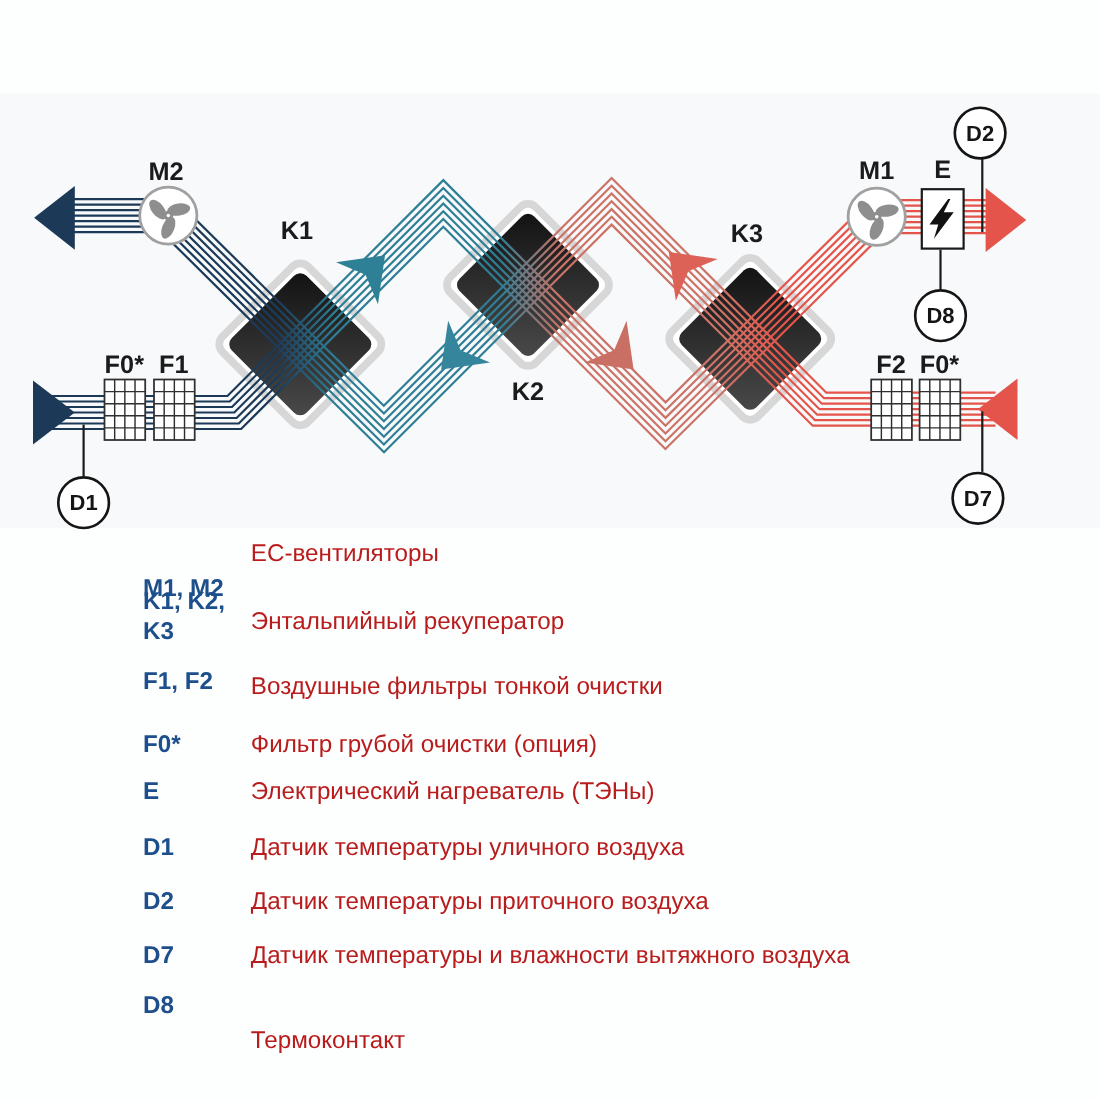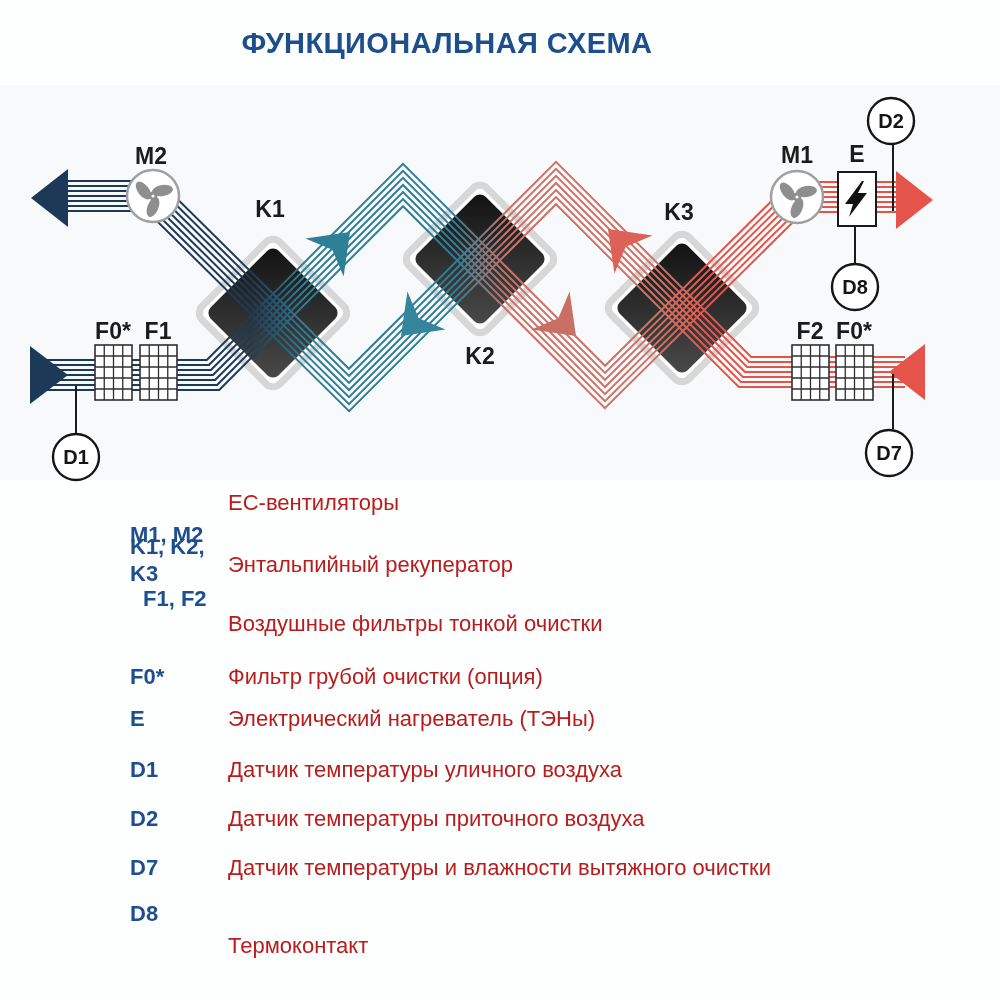--- a/index.html
+++ b/index.html
@@ -10,21 +10,20 @@
   svg.diagram{position:absolute;left:0;top:0;}
   .lg-term{position:absolute;left:130px;width:92px;font-size:22px;font-weight:bold;
            color:#1d4f8c;white-space:pre-line;line-height:27px;}
   .lg-desc{position:absolute;left:228px;font-size:22px;color:#b91c1c;line-height:27px;}
   text{font-family:"Liberation Sans",sans-serif;}
 </style>
 </head>
 <body>
 
 <div class="page">
-  <div class="title">ФУНКЦИОНАЛЬНАЯ СХЕМА</div>
   <svg class="diagram" id="schematic" width="1000" height="1000" viewBox="0 0 1000 1000">
       <defs>
         <linearGradient id="flowGrad" gradientUnits="userSpaceOnUse" x1="40" y1="0" x2="933" y2="0">
           <stop offset="0.0000" stop-color="#1c3a58"></stop>
           <stop offset="0.2374" stop-color="#1c3a58"></stop>
           <stop offset="0.2945" stop-color="#2e7e96"></stop>
           <stop offset="0.4658" stop-color="#2e7e96"></stop>
           <stop offset="0.5241" stop-color="#cc7266"></stop>
           <stop offset="0.6932" stop-color="#cc7266"></stop>
           <stop offset="0.7503" stop-color="#e5544a"></stop>
@@ -164,28 +163,28 @@
       <text x="158" y="339" text-anchor="middle" font-size="23" font-weight="bold" fill="#1b1b1b">F1</text>
       <text x="810" y="339" text-anchor="middle" font-size="23" font-weight="bold" fill="#1b1b1b">F2</text>
       <text x="854" y="339" text-anchor="middle" font-size="23" font-weight="bold" fill="#1b1b1b">F0*</text>
     </svg>
   <div id="legend">
       <div class="lg-term" style="top: 489px; margin-top: 32px;">M1, M2</div>
       <div class="lg-desc" style="top: 489px;">EC-вентиляторы</div>
       <div class="lg-term" style="top: 533px;">K1, K2,
 K3</div>
       <div class="lg-desc" style="top: 551px;">Энтальпийный рекуператор</div>
-      <div class="lg-term" style="top: 585px; margin-left: 13px;">F1, F2</div>
+      <div class="lg-term" style="top: 605px;">F1, F2</div>
       <div class="lg-desc" style="top: 610px;">Воздушные фильтры тонкой очистки</div>
       <div class="lg-term" style="top: 663px;">F0*</div>
       <div class="lg-desc" style="top: 663px; text-align: center;">Фильтр грубой очистки (опция)</div>
       <div class="lg-term" style="top: 705px;">E</div>
       <div class="lg-desc" style="top: 705px;">Электрический нагреватель (ТЭНы)</div>
       <div class="lg-term" style="top: 756px;">D1</div>
       <div class="lg-desc" style="top: 756px;">Датчик температуры уличного воздуха</div>
       <div class="lg-term" style="top: 805px;">D2</div>
       <div class="lg-desc" style="top: 805px;">Датчик температуры приточного воздуха</div>
       <div class="lg-term" style="top: 854px;">D7</div>
-      <div class="lg-desc" style="top: 854px;">Датчик температуры и влажности вытяжного очистки</div>
+      <div class="lg-desc" style="top: 854px;">Датчик температуры и влажности вытяжного воздуха</div>
       <div class="lg-term" style="top: 900px;">D8</div>
       <div class="lg-desc" style="top: 932px;">Термоконтакт</div>
     </div>
 </div>
 
 </body></html>

